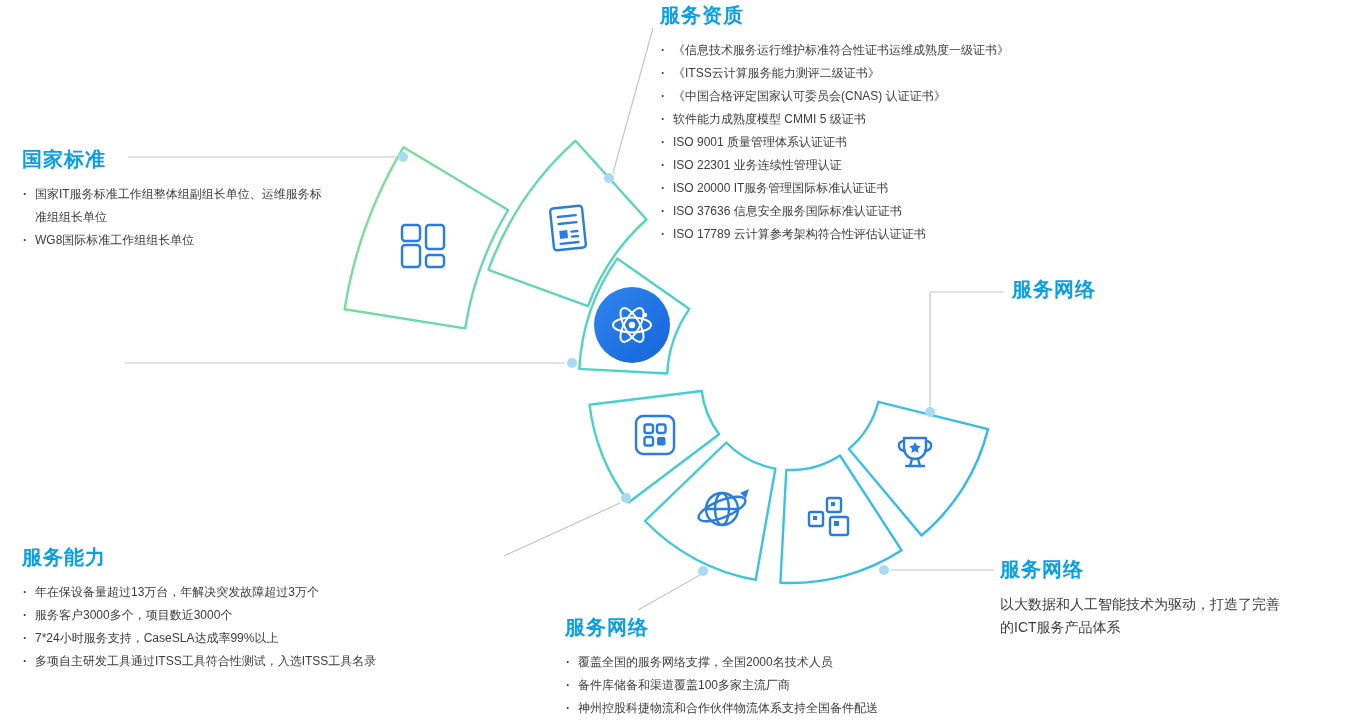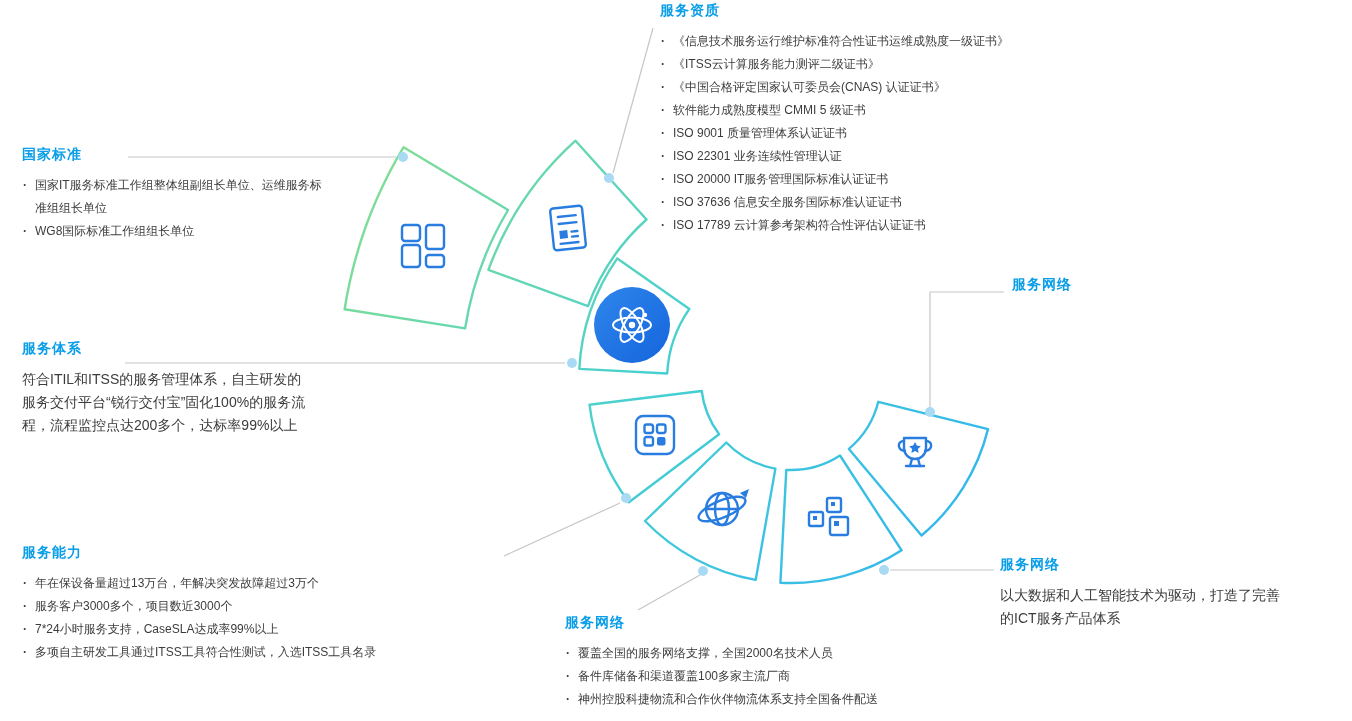--- a/index.html
+++ b/index.html
@@ -1,21 +1,21 @@
 <!DOCTYPE html>
 <html style="--heading-color: #0a9ee8; --body-color: #3c3c3c; --icon-color: #2a7de0; --connector-color: #c6c6c6; --dot-color: #a9daf3;"><head>
 <meta charset="utf-8">
 <title>Diagram</title>
 <style>
   *{box-sizing:border-box;margin:0;padding:0}
   body{font-family:"Liberation Sans","DejaVu Sans",sans-serif;background:#fff}
   .stage{position:relative;width:1352px;height:721px;overflow:hidden;background:#fff}
   .stage > svg{position:absolute;left:0;top:0}
   .tblock{position:absolute}
-  .tblock h2{font-size:14px;font-weight:700;color:var(--heading-color);letter-spacing:1px;margin-bottom:10px}
+  .tblock h2{font-size:20px;font-weight:700;color:var(--heading-color);letter-spacing:1px;margin-bottom:10px}
   .tblock ul{list-style:none}
   .tblock li{position:relative;font-size:12px;line-height:23px;color:var(--body-color);padding-left:13px}
   .tblock li::before{content:"·";position:absolute;left:1px;top:0;font-weight:700;color:var(--body-color)}
   .tblock p{font-size:14px;line-height:23px;color:var(--body-color)}
   .icon{stroke:var(--icon-color);stroke-width:2.4;fill:none;stroke-linecap:round;stroke-linejoin:round}
   .icon-fill{fill:var(--icon-color);stroke:none}
   .connector{stroke:var(--connector-color);stroke-width:1.2;fill:none}
   .dot{fill:var(--dot-color)}
   #segments path{fill:#fff;stroke:url(#ringGrad);stroke-width:2.4;stroke-linejoin:round}
 </style>
@@ -146,24 +146,20 @@
       <li>ISO 20000 IT服务管理国际标准认证证书</li>
       <li>ISO 37636 信息安全服务国际标准认证证书</li>
       <li>ISO 17789 云计算参考架构符合性评估认证证书</li>
     </ul>
   </section>
 
   <section class="tblock" style="left:1012px;top:276px;width:270px">
     <h2>服务网络</h2>
   </section>
 
-  <section class="tblock" style="left:22px;top:340px;width:285px">
-    <h2>服务体系</h2>
-    <p>符合ITIL和ITSS的服务管理体系，自主研发的服务交付平台“锐行交付宝”固化100%的服务流程，流程监控点达200多个，达标率99%以上</p>
-  </section>
 
   <section class="tblock" style="left:22px;top:544px;width:500px">
     <h2>服务能力</h2>
     <ul>
       <li>年在保设备量超过13万台，年解决突发故障超过3万个</li>
       <li>服务客户3000多个，项目数近3000个</li>
       <li>7*24小时服务支持，CaseSLA达成率99%以上</li>
       <li>多项自主研发工具通过ITSS工具符合性测试，入选ITSS工具名录</li>
     </ul>
   </section>

